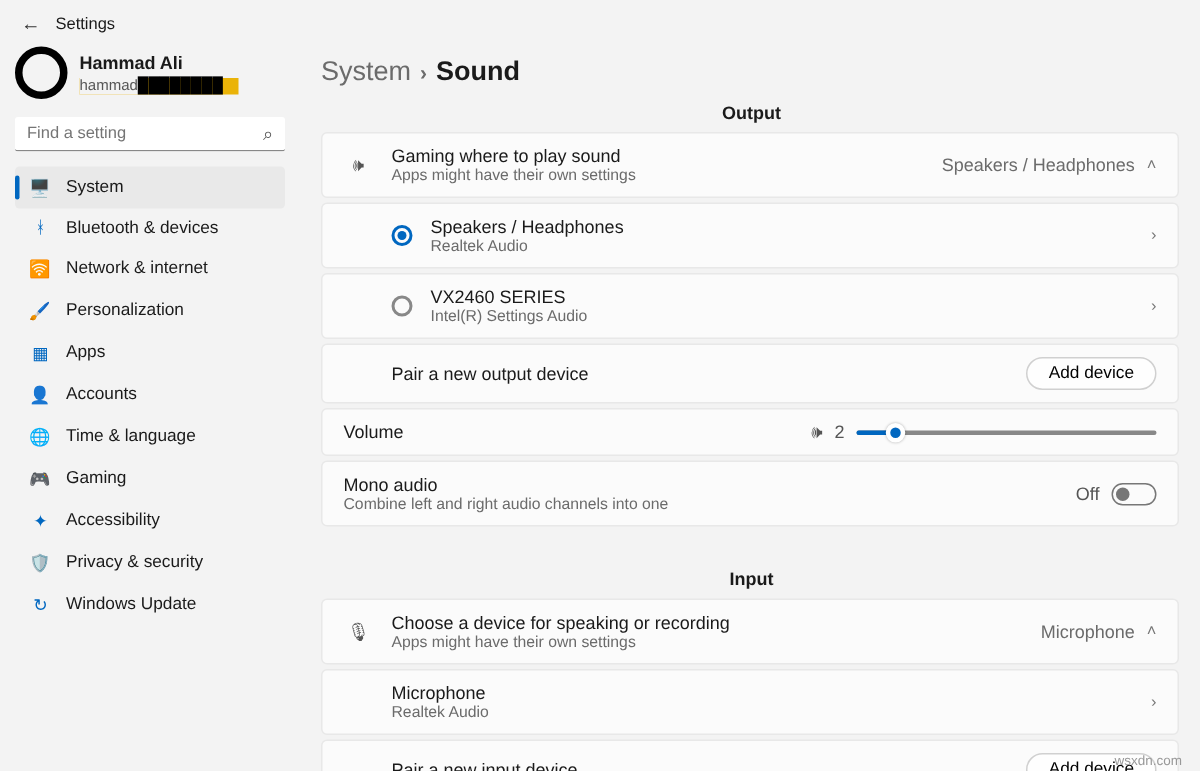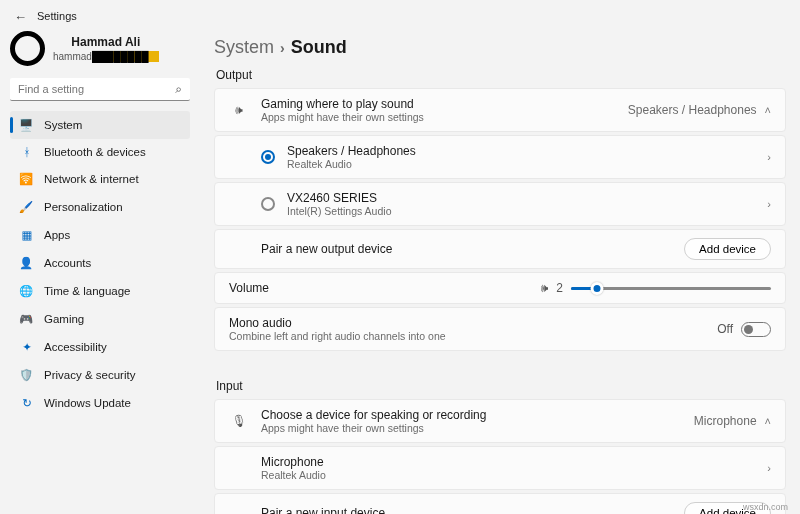--- a/index.html
+++ b/index.html
@@ -4,34 +4,34 @@
 <style>
 * { box-sizing: border-box; margin: 0; padding: 0; font-family: "Segoe UI", sans-serif; }
 body { background: #f3f3f3; font-size: 12px; color: #1a1a1a; width: 800px; height: 514px; overflow: hidden; }
 .top { display: flex; align-items: center; gap: 10px; padding: 8px 14px; }
 .top .back { font-size: 13px; color: #333; }
 .top .label { font-size: 11px; }
 .header-row { display: flex; }
 .sidebar { width: 200px; padding: 0 10px; flex-shrink: 0; }
 .user { display: flex; align-items: center; gap: 8px; margin-bottom: 12px; }
 .avatar { width: 35px; height: 35px; border-radius: 50%; border: 5px solid #000; flex-shrink: 0; }
-.user-name { font-size: 12px; font-weight: 600; text-align: center; }
+.user-name { font-size: 12px; font-weight: 600; }
 .user-email { background:#eab308;color:#000;font-size:10px;display:inline-block;padding:0 10px 0 0;line-height:11px }
 .email-prefix{color:#555;background:#f3f3f3;font-size:10px}
 .search { display: flex; align-items: center; background: #fff; border-bottom:1px solid #888; border-radius: 2px; padding: 4px 8px; margin-bottom: 10px; }
 .search input { border: 0; outline: 0; flex: 1; font-size: 11px; background: transparent; }
 .nav-item { display: flex; align-items: center; gap: 10px; padding: 7px 10px; border-radius: 3px; font-size: 11.5px; cursor: pointer; }
 .nav-item.active { background: #e9e9e9; position: relative; }
 .nav-item.active::before { content:""; position:absolute; left:0; top:6px; bottom:6px; width:3px; background:#0067c0; border-radius:2px; }
 .ico { width: 14px; display:inline-flex; justify-content:center; }
 .main { flex: 1; padding: 0 14px 14px 14px; overflow-y:auto; }
 .crumb { font-size: 18px; font-weight: 600; margin: 6px 0 10px 0; display:flex; gap:6px; align-items:center; }
 .crumb .parent { color:#6b6b6b; font-weight:500; }
 .crumb .arrow { color:#6b6b6b; font-size:14px; }
-.section { font-size: 12px; font-weight:400; margin: 6px 0 6px 2px; }
+.section { font-size: 12px; font-weight:700; margin: 6px 0 6px 2px; text-align: center; }
 .card { background:#fbfbfb; border:1px solid #e8e8e8; border-radius:4px; margin-bottom:3px; display:flex; align-items:center; padding:8px 14px; gap:12px; }
 .card .lead-ico { width:20px; color:#555; display:flex; justify-content:center; }
 .card .body { flex:1; }
 .card .title { font-size:12px; }
 .card .sub { font-size:10.5px; color:#6b6b6b; }
 .card .tail { color:#555; font-size:12px; display:flex; align-items:center; gap:8px; }
 .chev { color:#777; font-size:11px; }
 .radio { width:14px; height:14px; border:2px solid #0067c0; border-radius:50%; display:flex; align-items:center; justify-content:center; }
 .radio.on::after { content:""; width:6px; height:6px; background:#0067c0; border-radius:50%; }
 .radio.off { border-color:#888; }

